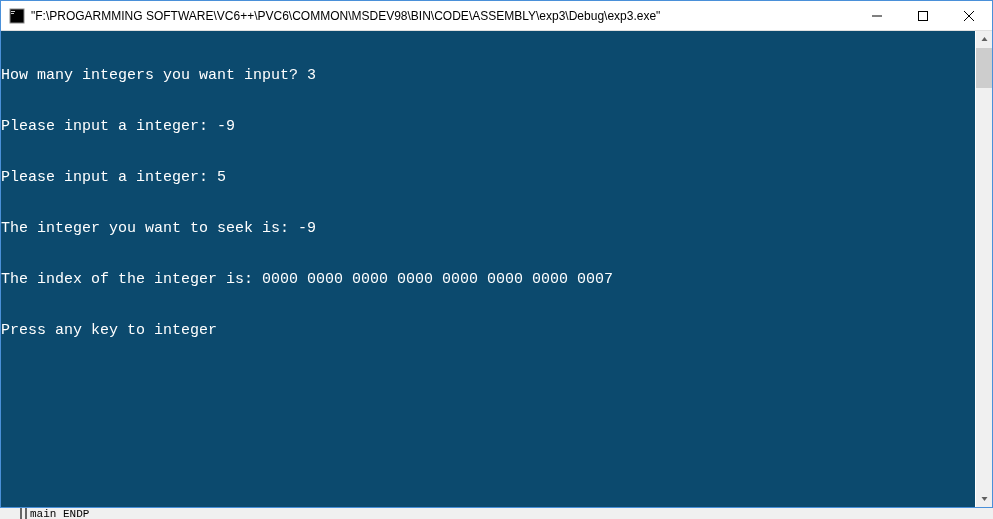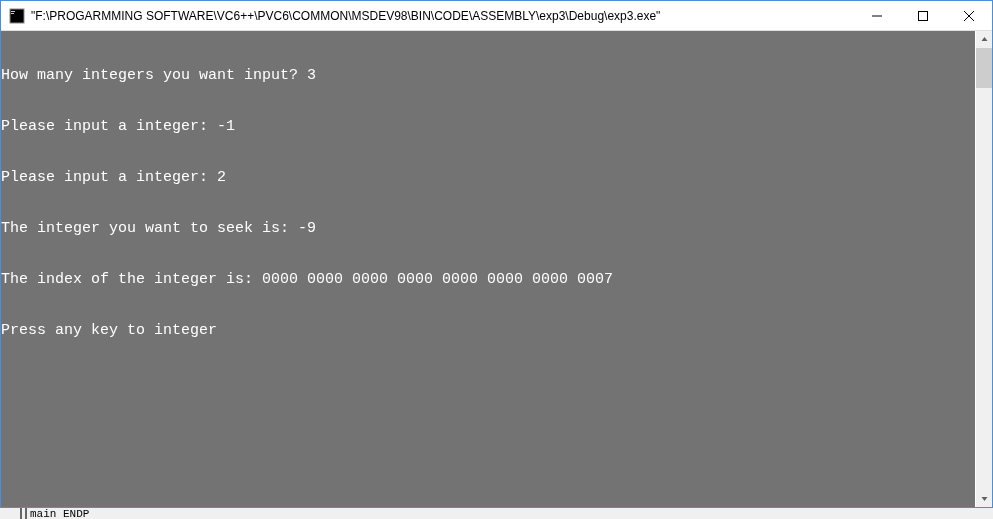--- a/index.html
+++ b/index.html
@@ -75,21 +75,21 @@
     }
     .console-wrap {
       flex: 1;
       display: flex;
       background: #000000;
       overflow: hidden;
       position: relative;
     }
     .console {
       flex: 1;
-      background: #737373;
+      background: #0c4a6e;
       color: #ffffff;
       font-family: "NSimSun", "SimSun", "Courier New", monospace;
       font-size: 15px;
       line-height: 17px;
       padding: 2px 0 0 0;
       white-space: pre;
       overflow: hidden;
     }
     .console-line {
       display: block;
@@ -172,22 +172,22 @@
         <svg viewBox="0 0 10 10">
           <line x1="0" y1="0" x2="10" y2="10" stroke="#000" stroke-width="1"></line>
           <line x1="10" y1="0" x2="0" y2="10" stroke="#000" stroke-width="1"></line>
         </svg>
       </button>
     </div>
   </div>
   <div class="console-wrap">
     <div class="console">
       <span class="console-line">How many integers you want input? 3</span>
-      <span class="console-line">Please input a integer: -1</span>
-      <span class="console-line">Please input a integer: 2</span>
+      <span class="console-line">Please input a integer: -9</span>
+      <span class="console-line">Please input a integer: 5</span>
       <span class="console-line">The integer you want to seek is: -9</span>
       <span class="console-line">The index of the integer is: 0000 0000 0000 0000 0000 0000 0000 0007</span>
       <span class="console-line">Press any key to integer</span>
     </div>
     <div class="scrollbar-v">
       <div class="scroll-btn">
         <svg viewBox="0 0 7 7">
             <polygon points="3.5,1 6.5,5 0.5,5" fill="#606060"></polygon>
           </svg>
       </div>

